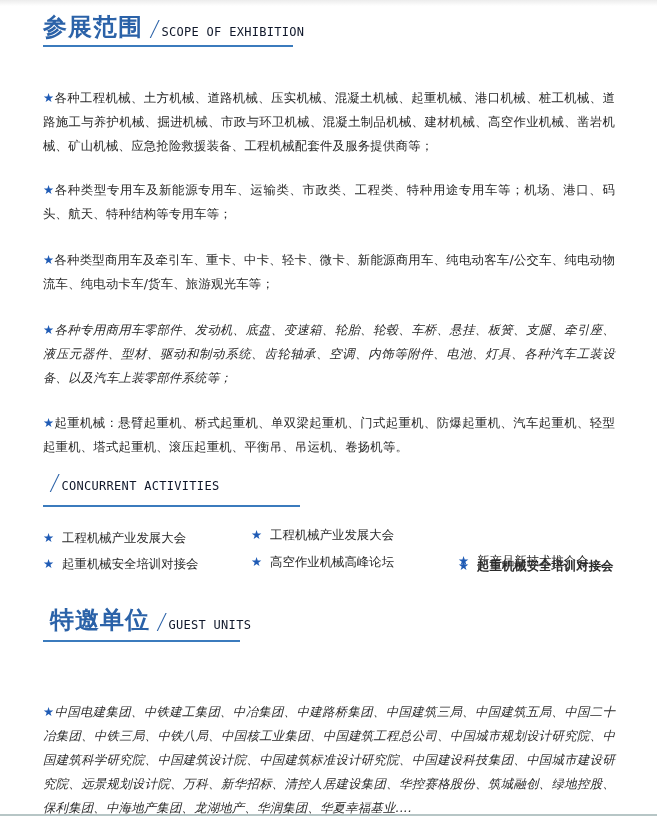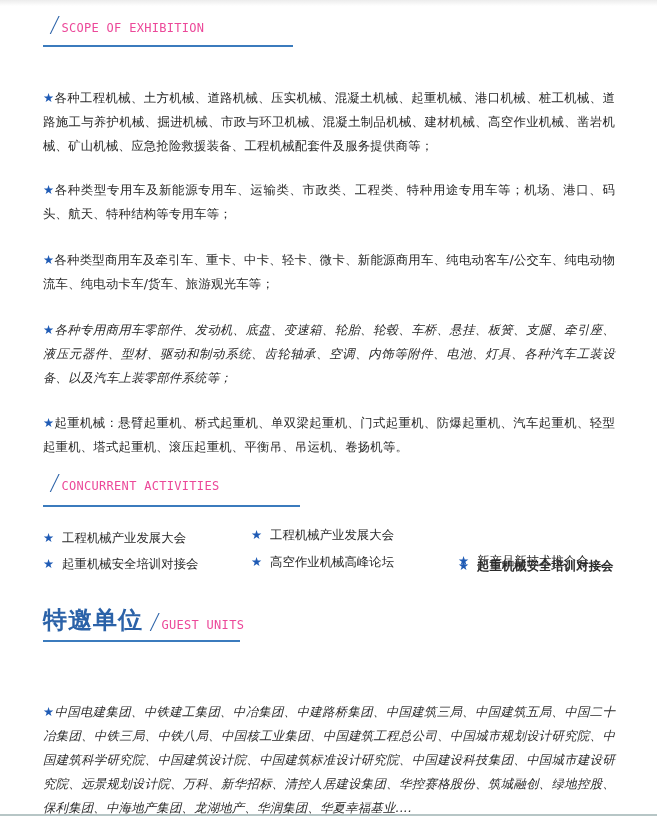--- a/index.html
+++ b/index.html
@@ -6,34 +6,35 @@
   body {
     width: 657px; height: 816px; background: #ffffff; position: relative; overflow: hidden;
     font-family: "DejaVu Sans", "Liberation Sans", sans-serif; color: #222;
   }
   .topshade { position: absolute; left: 0; top: 0; width: 657px; height: 6px;
     background: linear-gradient(#ececec, #ffffff); }
   .bottomline { position: absolute; left: 0; bottom: 0; width: 657px; height: 2px; background: #b7c6c6; }
   .section-head { position: absolute; left: 43px; display: flex; align-items: flex-end; }
   .section-head .cn { font-size: 24px; font-weight: bold; color: #2b62a8; letter-spacing: 1px; line-height: 30px; }
   .section-head .slash { font-size: 22px; color: #2b62a8; margin: 0 3px 0 8px; line-height: 26px; font-weight: 300; transform: skewX(-10deg); }
-  .section-head .en { font-family: "DejaVu Sans Mono", "Liberation Mono", monospace; font-size: 12px; color: #ec4899; letter-spacing: 0.3px; line-height: 18px; padding-bottom: 1px; }
+  .section-head .en { font-family: "DejaVu Sans Mono", "Liberation Mono", monospace; font-size: 12px; color: #0f172a; letter-spacing: 0.3px; line-height: 18px; padding-bottom: 1px; }
   .underline { position: absolute; left: 43px; height: 2px; background: #3b7bbd; }
   .para { position: absolute; left: 43px; width: 572px; font-size: 12.4px; line-height: 24px; color: #2a2a2a; letter-spacing: 0.2px; text-align: justify; margin-top: 20px; }
   .star { color: #1f5bb5; }
   .activities { position: absolute; left: 43px; top: 530px; width: 580px; font-size: 12.4px; color: #2a2a2a; }
   .act { position: absolute; white-space: nowrap; }
   .act .star { margin-right: 8px; }
 </style>
 </head>
 <body>
 
 <div class="topshade"></div>
 
 <div class="section-head" style="top:12px;">
+  <span class="cn">参展范围</span>
   <span class="slash">/</span>
   <span class="en">SCOPE OF EXHIBITION</span>
 </div>
 <div class="underline" style="top:45px; width:250px;"></div>
 
 <div class="para" style="top:66px;"><span class="star">★</span><span>各种工程机械、土方机械、道路机械、压实机械、混凝土机械、起重机械、港口机械、桩工机械、道路施工与养护机械、掘进机械、市政与环卫机械、混凝土制品机械、建材机械、高空作业机械、凿岩机械、矿山机械、应急抢险救援装备、工程机械配套件及服务提供商等；</span></div>
 <div class="para" style="top:158px;"><span class="star">★</span><span>各种类型专用车及新能源专用车、运输类、市政类、工程类、特种用途专用车等；机场、港口、码头、航天、特种结构等专用车等；</span></div>
 <div class="para" style="top:228px;"><span class="star">★</span><span>各种类型商用车及牵引车、重卡、中卡、轻卡、微卡、新能源商用车、纯电动客车/公交车、纯电动物流车、纯电动卡车/货车、旅游观光车等；</span></div>
 <div class="para" style="top:298px;font-style:italic;"><span class="star">★</span><span>各种专用商用车零部件、发动机、底盘、变速箱、轮胎、轮毂、车桥、悬挂、板簧、支腿、牵引座、液压元器件、型材、驱动和制动系统、齿轮轴承、空调、内饰等附件、电池、灯具、各种汽车工装设备、以及汽车上装零部件系统等；</span></div>
 <div class="para" style="top:391px;"><span class="star">★</span><span>起重机械：悬臂起重机、桥式起重机、单双梁起重机、门式起重机、防爆起重机、汽车起重机、轻型起重机、塔式起重机、滚压起重机、平衡吊、吊运机、卷扬机等。</span></div>
@@ -46,21 +47,21 @@
 
 <div class="activities">
   <div class="act" style="left:0; top:0;"><span class="star">★</span><span>工程机械产业发展大会</span></div>
   <div class="act" style="left:208px; top:-3px;"><span class="star">★</span><span>工程机械产业发展大会</span></div>
   <div class="act" style="left:415px; top:2px;margin-top:21px;"><span class="star">★</span><span>新产品新技术推介会</span></div>
   <div class="act" style="left:0; top:26px;"><span class="star">★</span><span>起重机械安全培训对接会</span></div>
   <div class="act" style="left:208px; top:24px;"><span class="star">★</span><span>高空作业机械高峰论坛</span></div>
   <div class="act" style="left:415px; top:28px;font-weight:bold;"><span class="star">★</span><span>起重机械安全培训对接会</span></div>
 </div>
 
-<div class="section-head" style="top:605px;">
+<div class="section-head" style="top:605px;margin-left:7px;">
   <span class="cn">特邀单位</span>
   <span class="slash">/</span>
   <span class="en">GUEST UNITS</span>
 </div>
 <div class="underline" style="top:640px; width:197px;"></div>
 
 <div class="para" style="top:680px;font-style:italic;"><span class="star">★</span><span>中国电建集团、中铁建工集团、中冶集团、中建路桥集团、中国建筑三局、中国建筑五局、中国二十冶集团、中铁三局、中铁八局、中国核工业集团、中国建筑工程总公司、中国城市规划设计研究院、中国建筑科学研究院、中国建筑设计院、中国建筑标准设计研究院、中国建设科技集团、中国城市建设研究院、远景规划设计院、万科、新华招标、清控人居建设集团、华控赛格股份、筑城融创、绿地控股、保利集团、中海地产集团、龙湖地产、华润集团、华夏幸福基业....</span></div>
 
 <div class="bottomline"></div>
 

